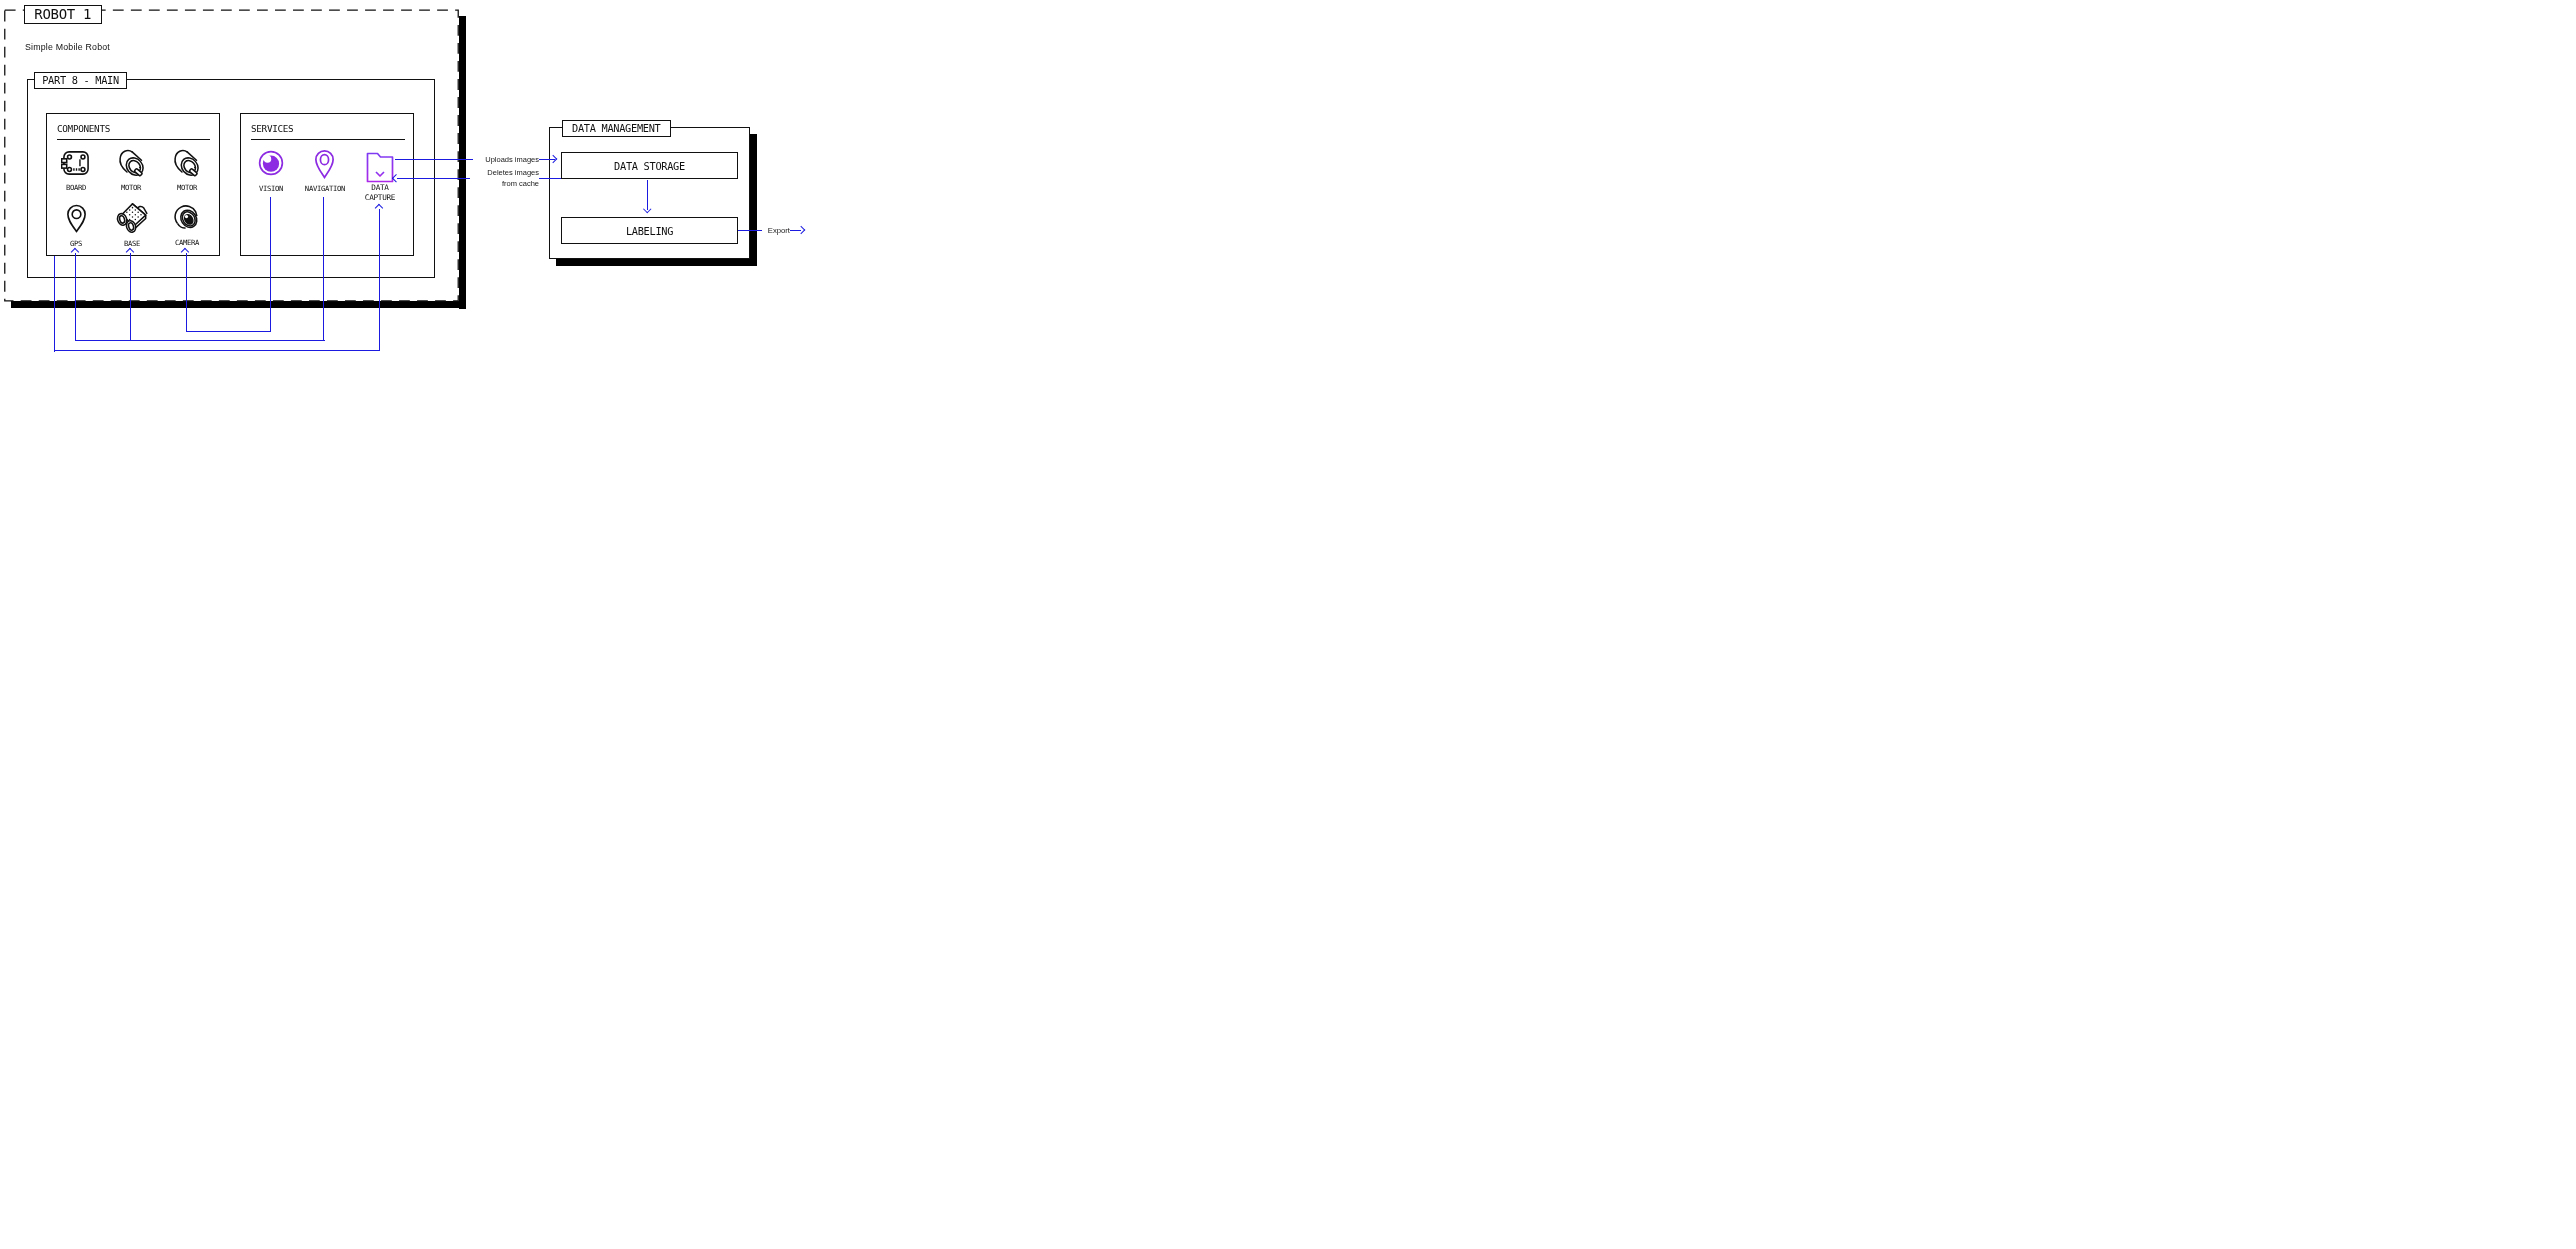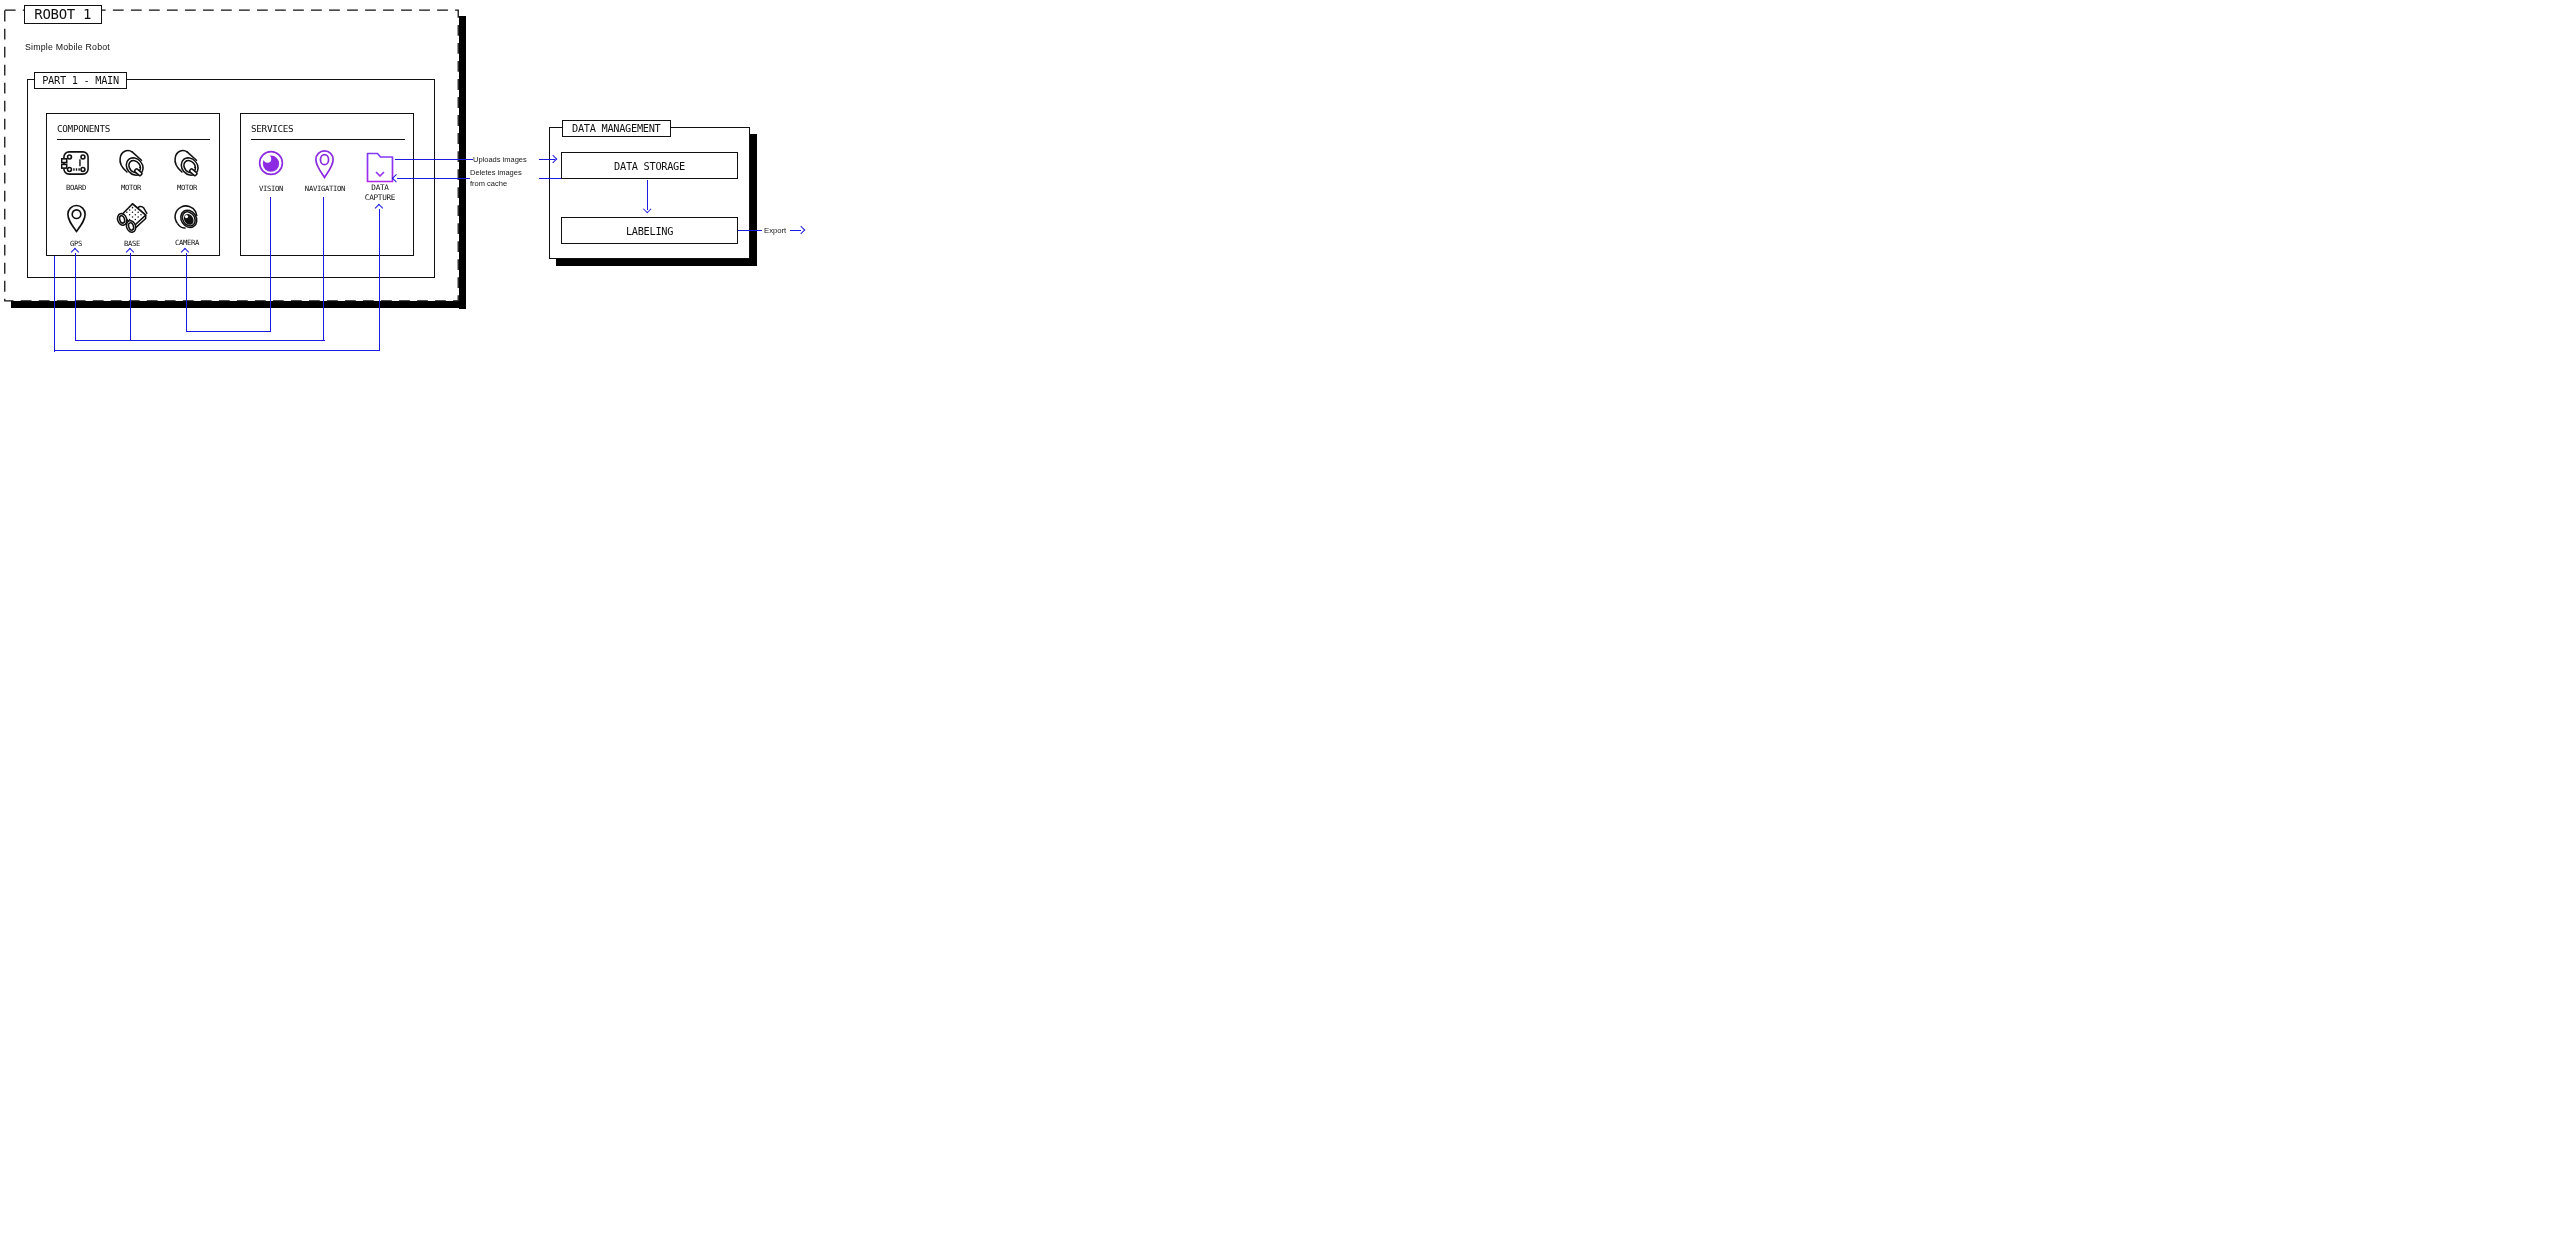--- a/index.html
+++ b/index.html
@@ -26,21 +26,21 @@
 
   
   .vline{position:absolute;width:1.3px;background:var(--blue);z-index:6;}
   .hline{position:absolute;height:1.3px;background:var(--blue);z-index:6;}
   .chev{position:absolute;width:5.2px;height:5.2px;border-top:1.5px solid var(--blue);
         border-right:1.5px solid var(--blue);z-index:7;}
   .chev-up{transform:rotate(-45deg);}
   .chev-down{transform:rotate(135deg);}
   .chev-left{transform:rotate(-135deg);}
   .chev-right{transform:rotate(45deg);}
-  .flowlabel{position:absolute;text-align:left;font-size:7.5px;color:#1a1a1a;z-index:7;line-height:9.8px;}
+  .flowlabel{position:absolute;text-align:right;font-size:7.5px;color:#1a1a1a;z-index:7;line-height:9.8px;}
 
   .nodebox{position:absolute;border:1.3px solid var(--ink);background:#fff;z-index:3;box-sizing:border-box;
            display:flex;align-items:center;justify-content:center;
            font-family:"DejaVu Sans Mono", monospace;font-size:10.3px;letter-spacing:-0.3px;}
 </style>
 </head>
 <body>
 
 <div class="stage">
 
@@ -52,21 +52,21 @@
   </svg>
 
   <div class="titlebox" style="left:24px;top:4.6px;height:19.6px;line-height:16.5px;font-size:14px;padding:0 9.3px;text-align:right;">
     <span>ROBOT 1</span>
   </div>
 
   <div class="abs sans" style="left:25px;top:42px;font-size:8.8px;letter-spacing:0.2px;z-index:3;">Simple Mobile Robot</div>
 
   <div class="frame" style="left:27px;top:79px;width:408px;height:199px;"></div>
   <div class="titlebox" style="left:34px;top:72px;height:17px;line-height:14.4px;font-size:10.3px;padding:0 7.2px;border-width:1.3px;">
-    <span>PART 1 - MAIN</span>
+    <span>PART 8 - MAIN</span>
   </div>
 
   <div class="frame" style="left:46px;top:113px;width:174px;height:143px;border-width:1px;"></div>
   <div class="sectionhead" style="left:57px;top:123px;">COMPONENTS</div>
   <div class="rule" style="left:57px;top:139px;width:153px;"></div>
 
   <svg class="icon" style="left:61px;top:150px;" width="30" height="26" viewBox="0 0 64 56">
     <g fill="none" stroke="#111" stroke-width="3.4">
       <rect x="6" y="4" width="52" height="48" rx="11"></rect>
       <circle cx="18" cy="15" r="4.2"></circle>

